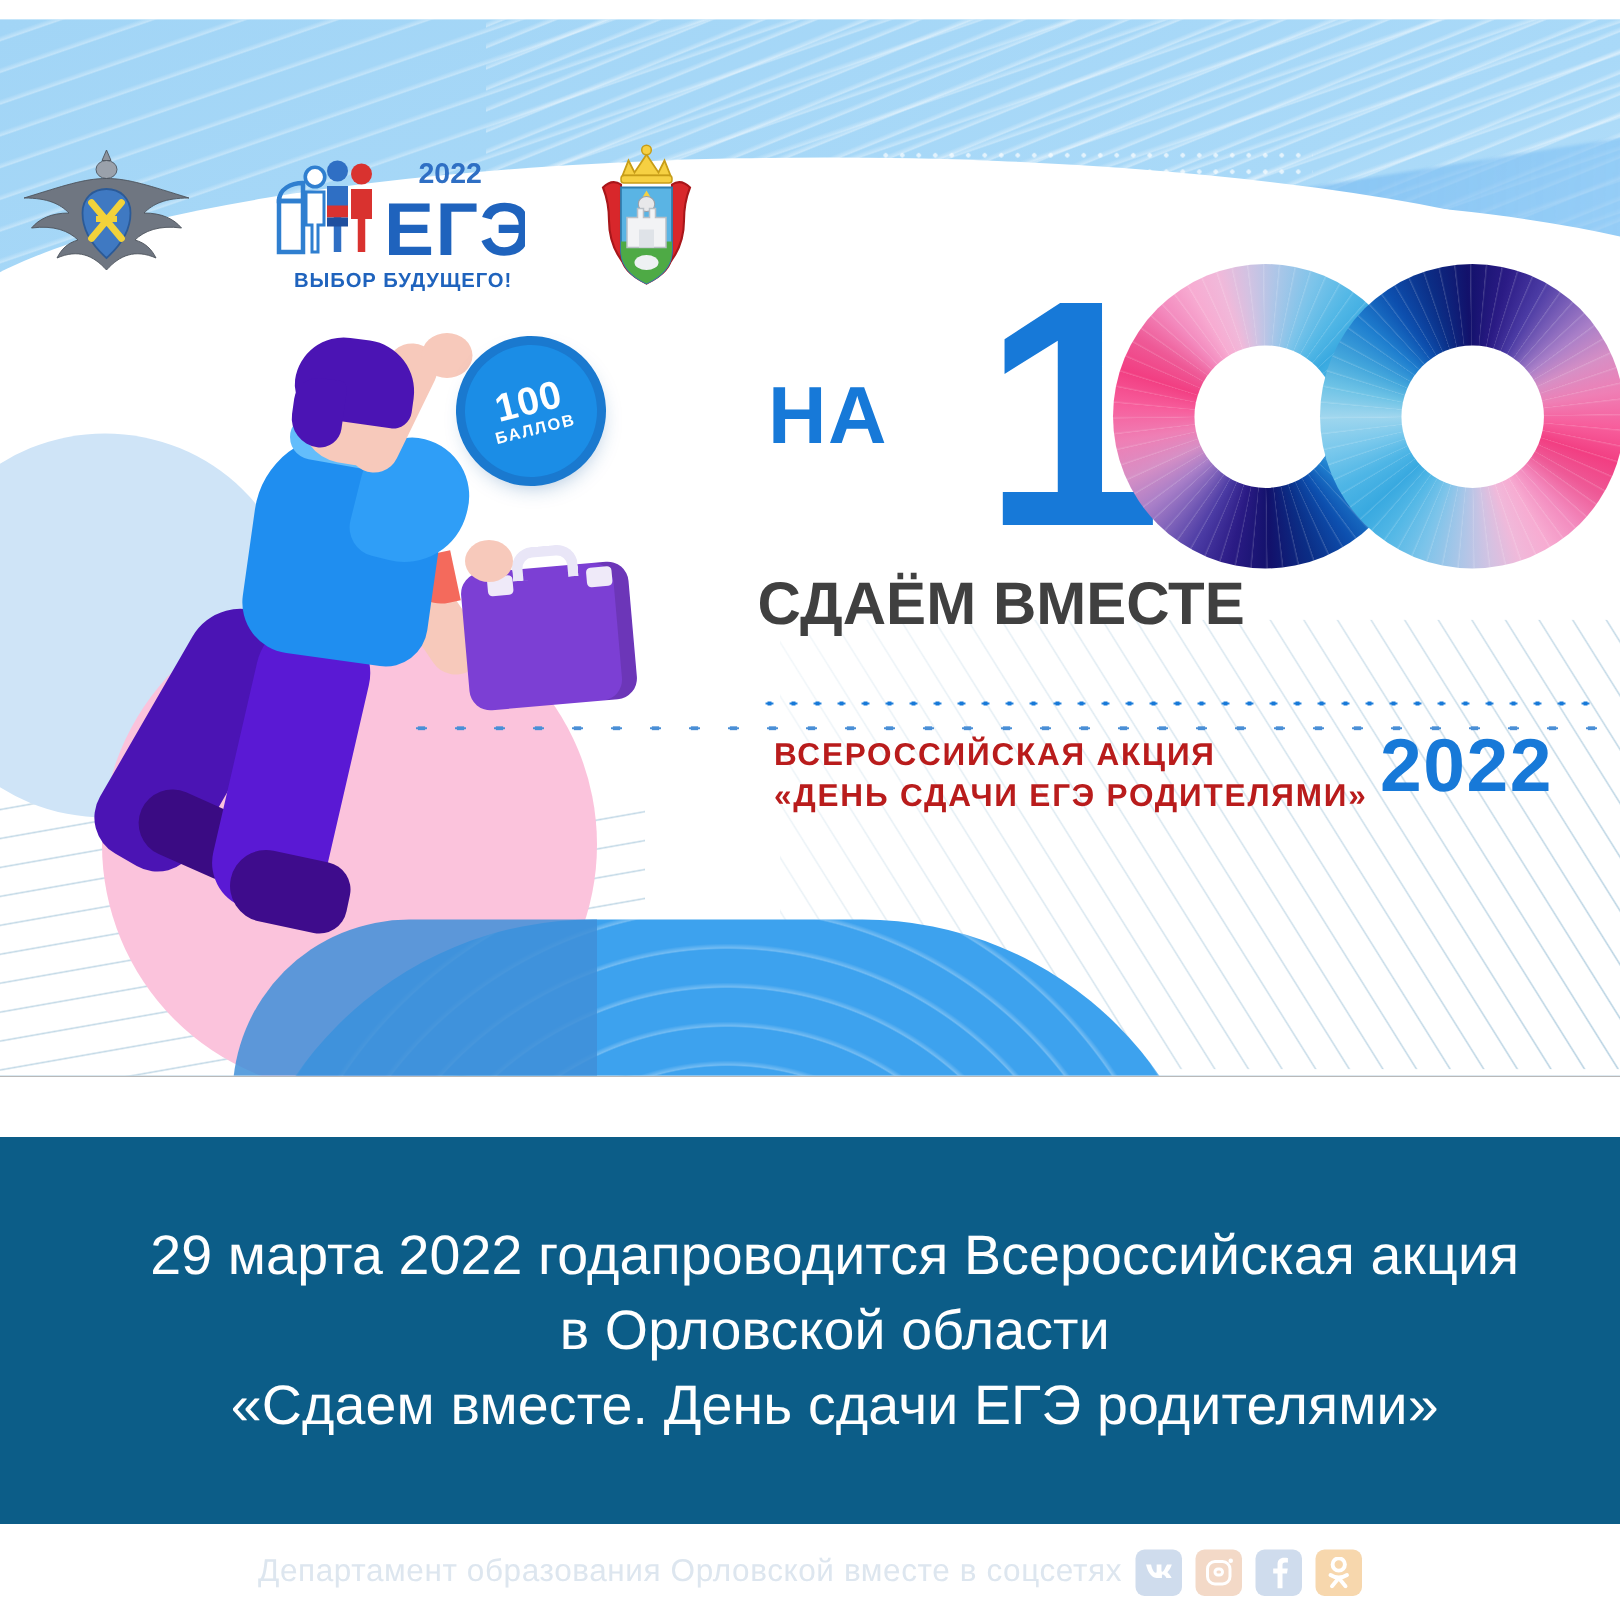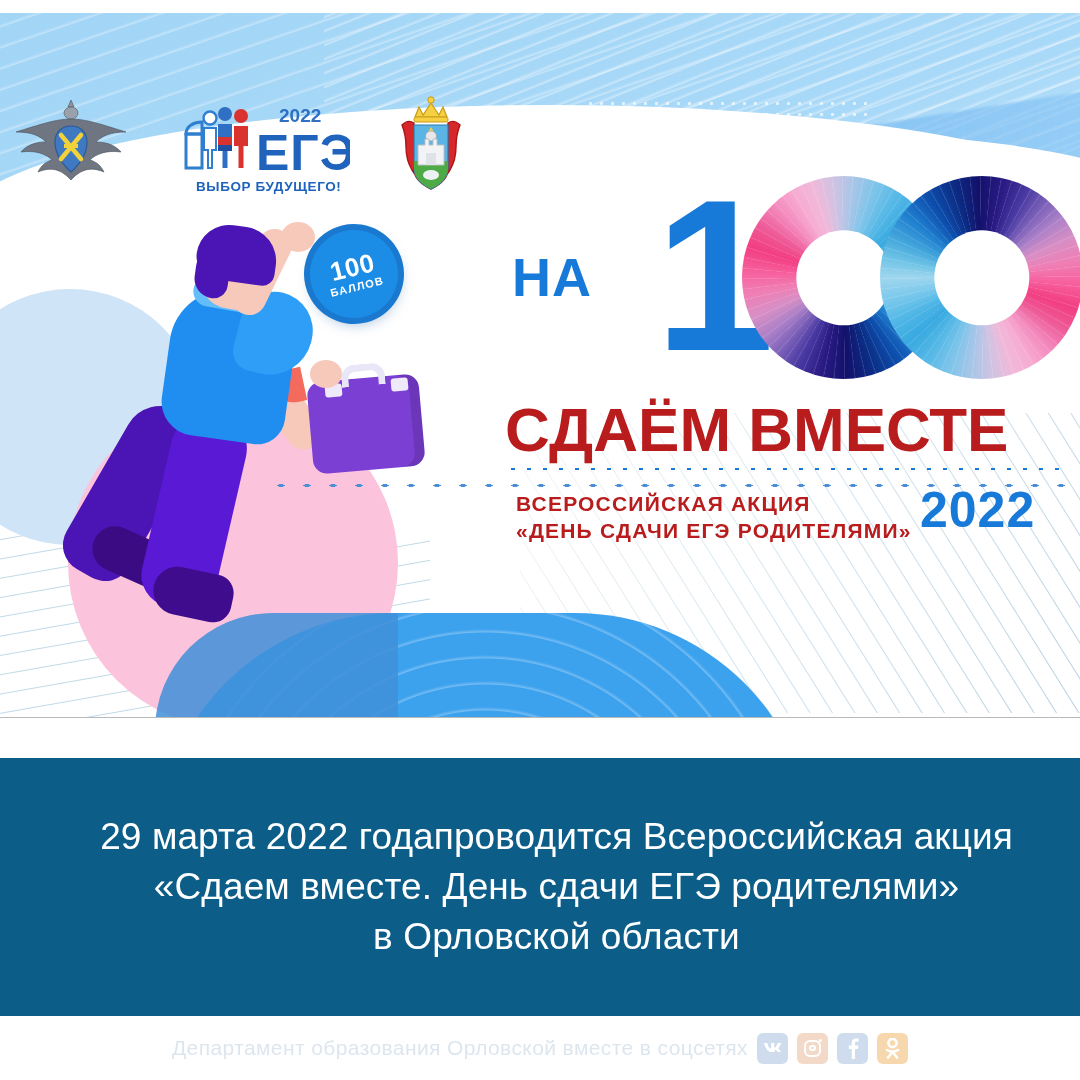--- a/index.html
+++ b/index.html
@@ -265,22 +265,22 @@
       #79c8ec 346deg, #9fd6ee 360deg);
   }
   .ring-rays {
     position:absolute; inset:0; border-radius:50%;
     background: repeating-conic-gradient(from 0deg,
       rgba(255,255,255,.0) 0deg, rgba(255,255,255,.0) 5deg,
       rgba(255,255,255,.17) 5.2deg, rgba(255,255,255,0) 6deg);
   }
 
   .b-sdaem {
-    position:absolute; left: 505px; top: 386px;
-    color:#b91c1c; font-weight:900; font-size:62px; letter-spacing:0px; line-height:1;
+    position:absolute; left: 505px; top: 370px;
+    color:#404040; font-weight:900; font-size:40px; letter-spacing:0px; line-height:1;
     white-space:nowrap;
   }
   .b-akcia {
     position:absolute; left: 516px; top: 478px;
     color:#b91c1c; font-weight:800; font-size:21px; letter-spacing:1.2px; line-height:1.28;
   }
   .b-2022 {
     position:absolute; left: 920px; top: 468px;
     color:#1779d8; font-weight:900; font-size:50px; letter-spacing:1px;
   }
@@ -454,22 +454,22 @@
         <path d="M38 58 h10 v12 h-10 z" fill="#dfe3e8"></path>
         <ellipse cx="43" cy="80" rx="8" ry="5" fill="#eef1f3"></ellipse>
       </svg>
 
     </div>
   </div>
 
   <div class="caption-block">
     <div class="caption-text">
       <div>29 марта 2022 годапроводится Всероссийская акция</div>
+      <div>в Орловской области</div>
       <div>«Сдаем вместе. День сдачи ЕГЭ родителями»</div>
-      <div>в Орловской области</div>
     </div>
   </div>
 
   <div class="footer">
     <span class="footer-text">Департамент образования Орловской вместе в соцсетях</span>
 
     <span class="soc soc-vk">
       <svg width="20" height="13" viewBox="0 0 20 13">
         <path d="M1 1 h3.4 c.6 3.3 2 5.5 3 5.5 c.5 0 .7-.3.7-1.4 V1 h3.2 v3.6 c0 .9.3 1.2.6 1.2 c.5 0 1.4-1.2 2.2-3.2 L15 1 h3.2 c-.5 1.8-1.6 3.6-2.6 4.7 c-.4.5-.3.7.2 1.2 c.6.6 1.8 1.8 2.3 3.1 h-3.5 c-.5-1-1.4-2-2.2-2.3 c-.5-.2-.8 0-.8.9 V10 H8.3 C5.4 10 2.5 7.4 1 1 Z" fill="#ffffff"></path>
       </svg>

